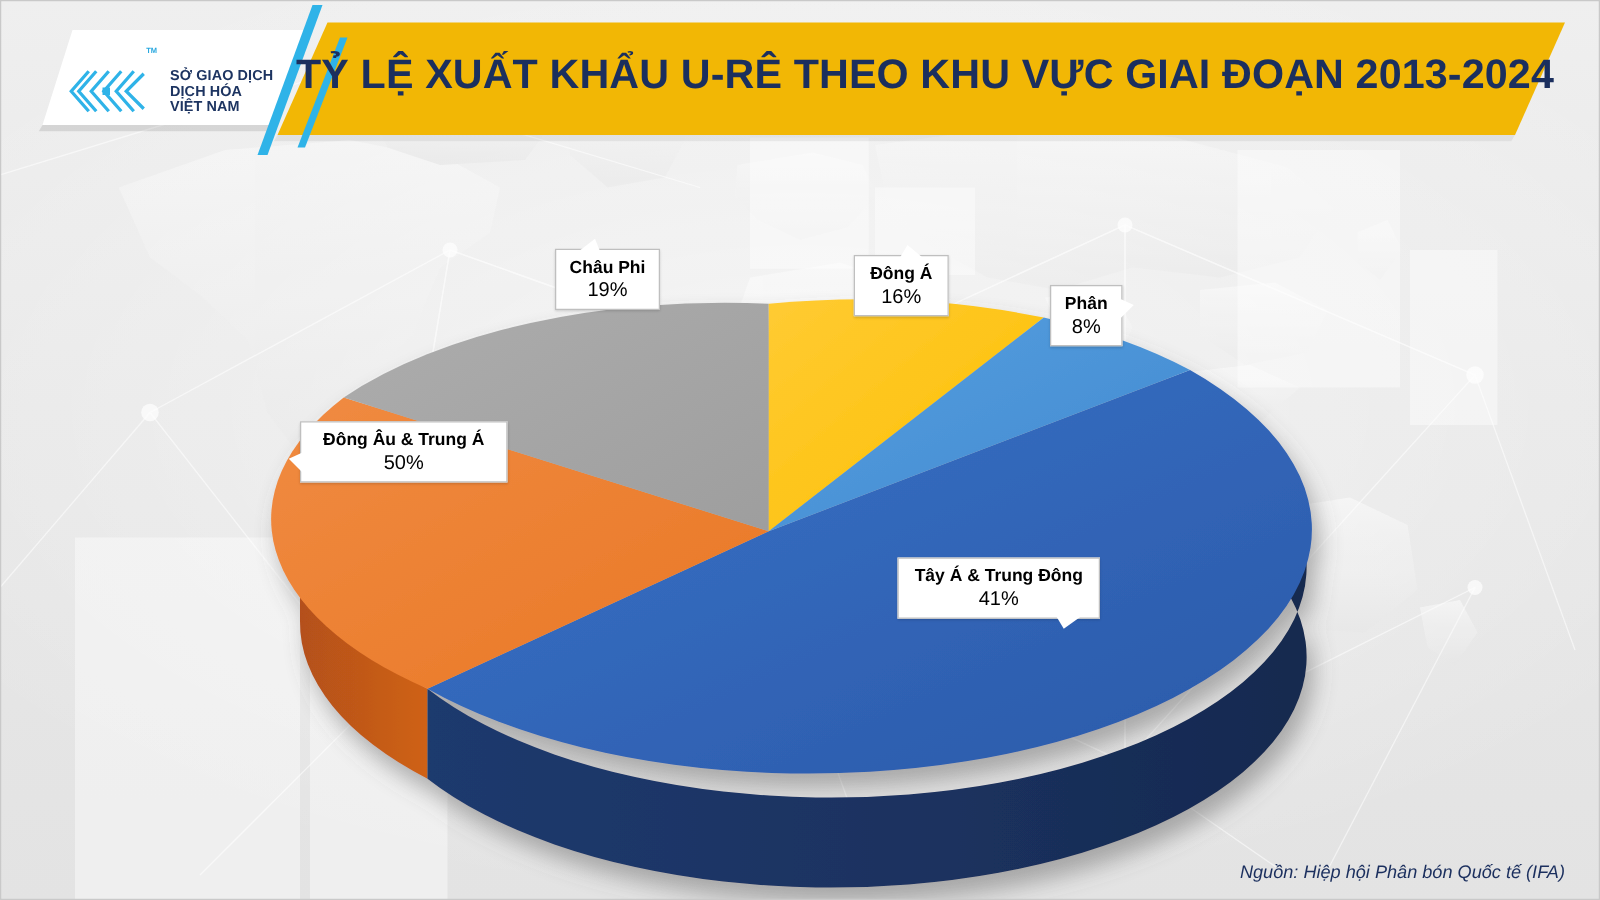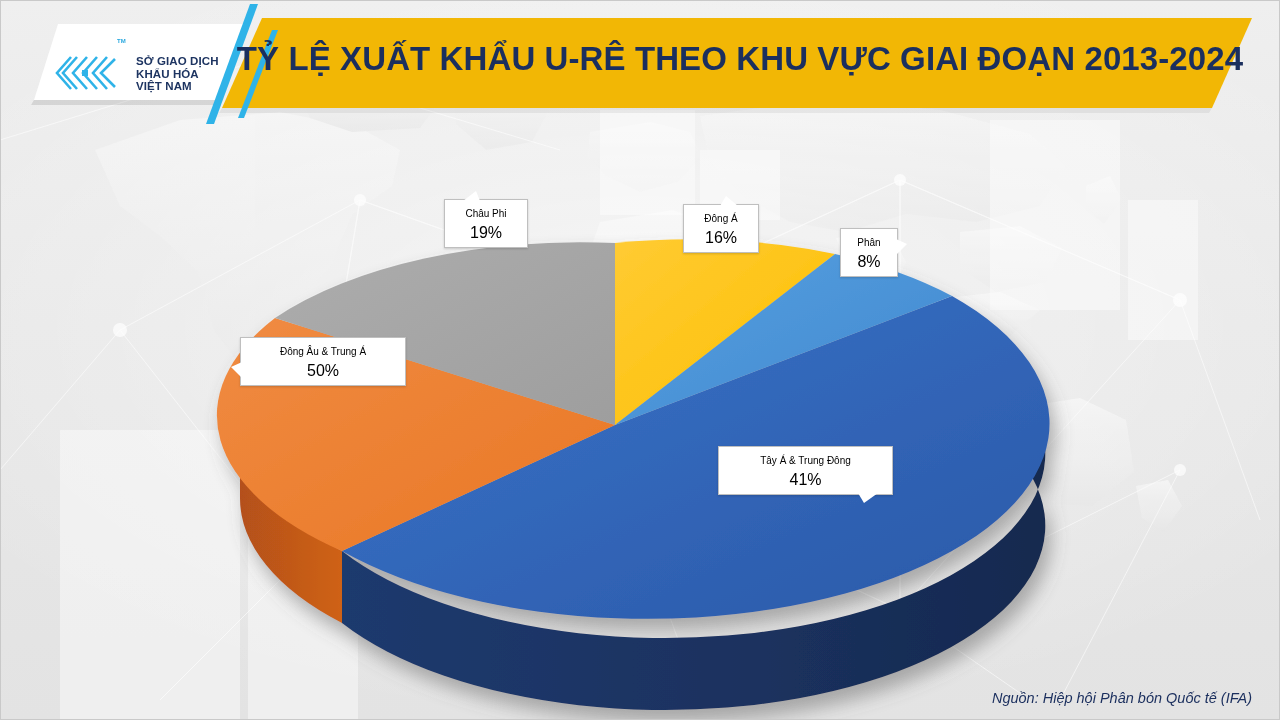--- a/index.html
+++ b/index.html
@@ -116,21 +116,21 @@
     border: 1px solid #bfbfbf;
     box-sizing: border-box;
     padding: 4px 9px 5px 9px;
     text-align: center;
     font-family: "Liberation Sans", sans-serif;
     color: #000000;
     line-height: 19px;
     z-index: 20;
     box-shadow: 0 1px 2px rgba(0,0,0,0.16);
   }
-  .callout .lbl { font-weight: normal; font-size: 10px; display: block; white-space: nowrap; }
+  .callout .lbl { font-weight: bold; font-size: 14px; display: block; white-space: nowrap; }
   .callout .val { font-weight: normal; font-size: 16px; display: block; }
   .tail { position: absolute; width: 0; height: 0; }
 
   
   .source {
     position: absolute;
     right: 28px;
     bottom: 14px;
     font-family: "Liberation Sans", sans-serif;
     font-style: italic;
@@ -304,21 +304,21 @@
     <span class="val">8%</span>
     <span class="tail" style="right:-10px; top:10px; border-top:5px solid transparent; border-bottom:11px solid transparent; border-left:11px solid #ffffff;"></span>
   </div>
 
   <div class="callout" style="left:240px; top:337px; width:166px;">
     <span class="lbl">Đông Âu &amp; Trung Á</span>
     <span class="val">50%</span>
     <span class="tail" style="left:-10px; top:24px; border-top:5px solid transparent; border-bottom:11px solid transparent; border-right:11px solid #ffffff;"></span>
   </div>
 
-  <div class="callout" style="left:718px; top:446px; width:175px;">
+  <div class="callout" style="left:718px; top:446px; width:162px;">
     <span class="lbl">Tây Á &amp; Trung Đông</span>
     <span class="val">41%</span>
     <span class="tail" style="right:14px; bottom:-9px; border-left:6px solid transparent; border-right:14px solid transparent; border-top:10px solid #ffffff;"></span>
   </div>
 
   <div class="header">
     <svg class="header-svg" width="1280" height="130" viewBox="0 0 1280 130">
 
       <path d="M262 18 L1252 18 L1212 108 L222 108 Z" fill="#F2B705"></path>
 
@@ -339,21 +339,21 @@
             <path d="M24 4 L10 20 L24 36"></path>
             <path d="M34 4 L20 20 L34 36"></path>
             <path d="M44 4 L30 20 L44 36"></path>
             <path d="M54 4 L40 20 L54 36"></path>
             <path d="M62 6 L48 20 L62 34"></path>
           </g>
           <rect x="29" y="17" width="6" height="6" fill="#2fb3e8"></rect>
         </svg>
         <div class="logo-text">
           <div>SỞ GIAO DỊCH</div>
-          <div>KHẨU HÓA</div>
+          <div>DỊCH HÓA</div>
           <div>VIỆT NAM</div>
         </div>
       </div>
       <span class="logo-tm">TM</span>
     </div>
 
     <div class="title">
       <span>TỶ LỆ XUẤT KHẨU U-RÊ THEO KHU VỰC GIAI ĐOẠN 2013-2024</span>
     </div>
   </div>

